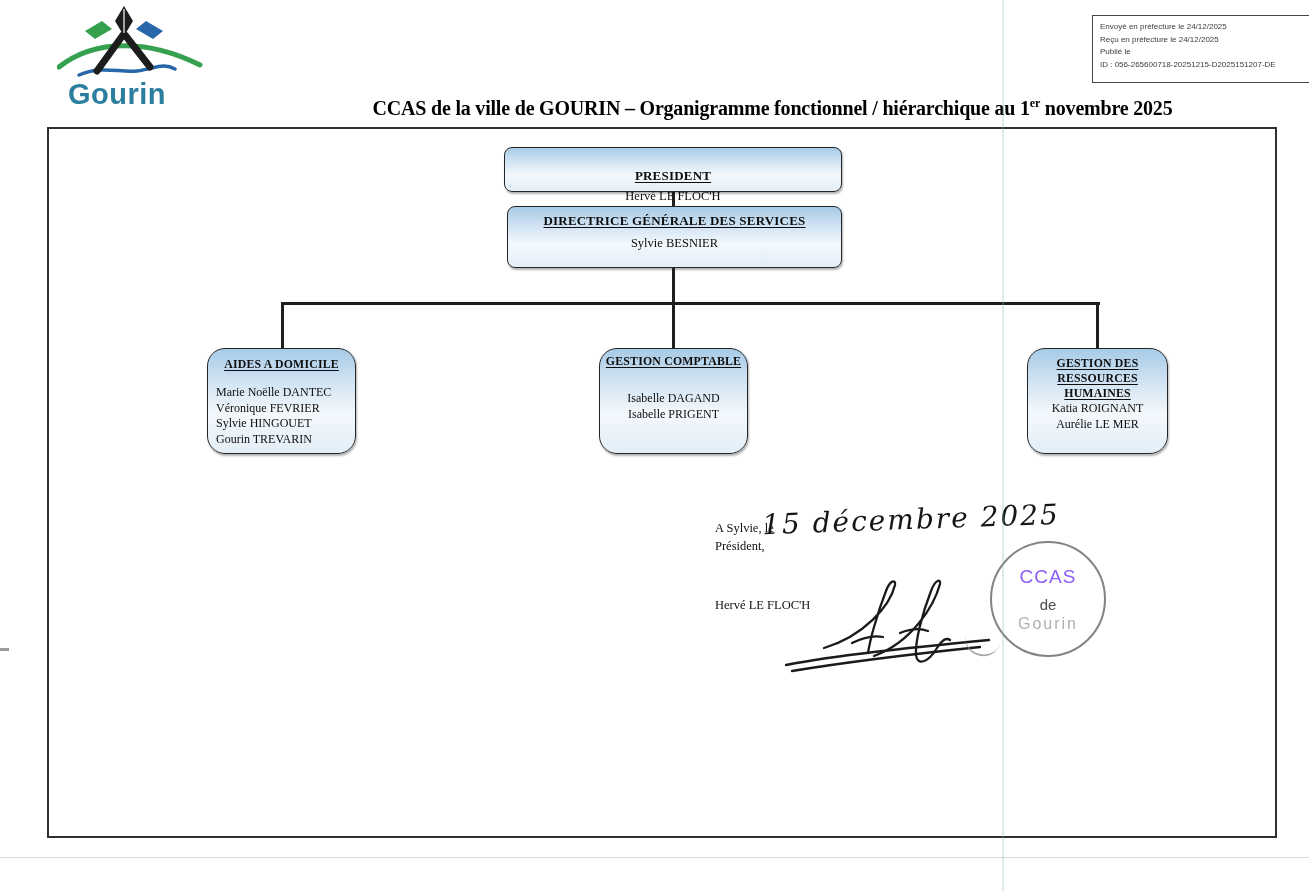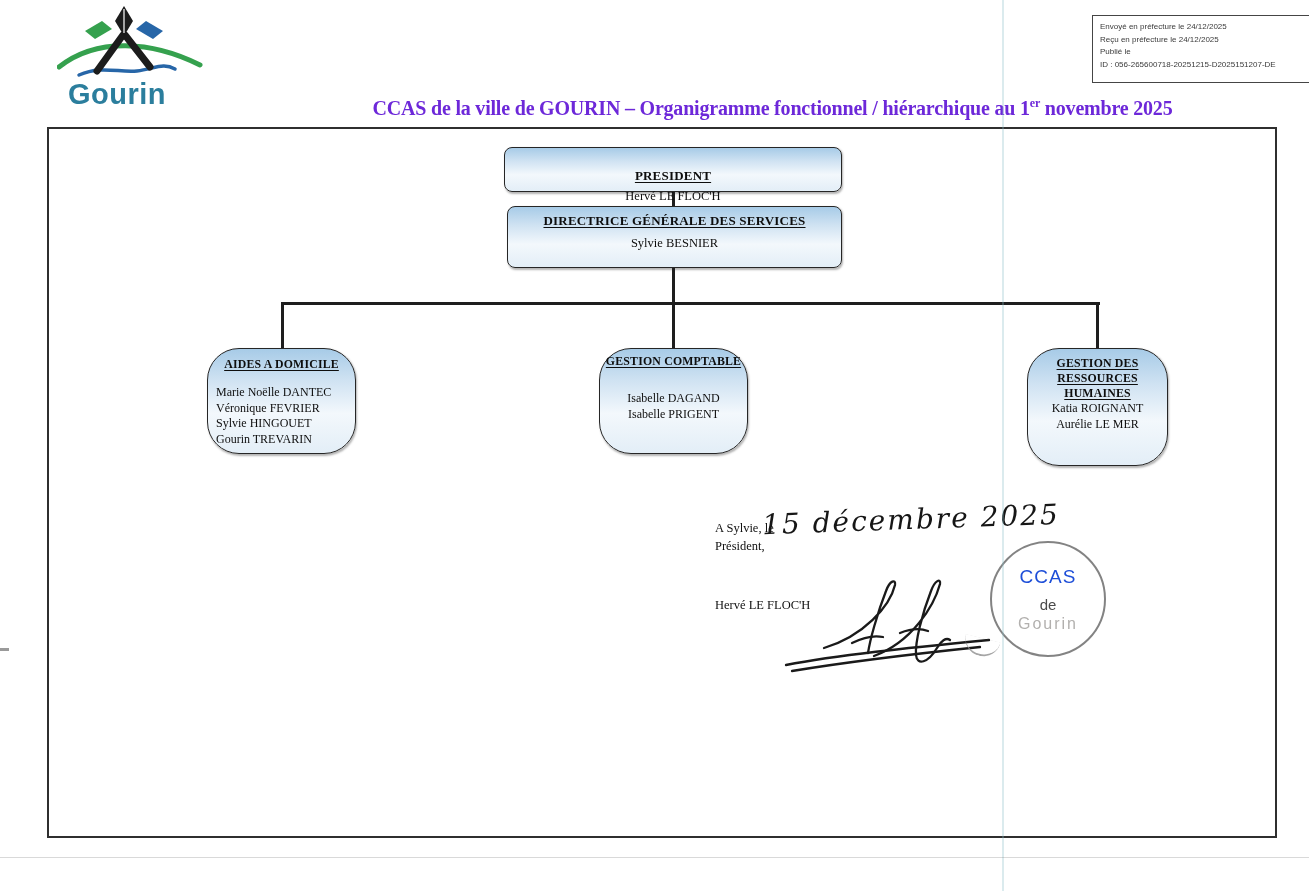--- a/index.html
+++ b/index.html
@@ -17,73 +17,73 @@
   
   .pref-box {
     position:absolute; left:1092px; top:15px; width:204px; height:56px;
     border:1.6px solid #454545; padding:5px 7px; box-sizing:content-box;
     font-family:"Liberation Sans", sans-serif; font-size:8px; color:#3a3a3a;
   }
   .pref-box div { line-height:12.5px; white-space:nowrap; }
   
   .doc-title {
     position:absolute; left:310px; top:96px; width:925px; text-align:center;
-    font-size:20px; font-weight:bold; letter-spacing:-0.2px; color:#6d28d9;
+    font-size:20px; font-weight:bold; letter-spacing:-0.2px; color:#000000;
   }
   .doc-title sup { font-size:12px; }
   
   .chart-frame {
     position:absolute; left:47px; top:127px; width:1226px; height:707px;
     border:2.5px solid #2f2f2f;
   }
   .conn { position:absolute; background:#1e1e1e; }
   
   .node {
     position:absolute; border:1.3px solid #262626; box-sizing:border-box;
     background:linear-gradient(180deg,#a7cbe7 0%,#cfe2f2 30%,#f3f8fc 62%,#e3eef7 100%);
     box-shadow:1px 1.5px 2px rgba(40,40,40,.35);
     text-align:center; color:#0e0e0e;
   }
   .node-top { border-radius:8px; }
-  .node-low { border-radius:32px; }
+  .node-low { border-radius:18px; }
   .node-title {
     font-weight:bold; text-decoration:underline; text-underline-offset:2px;
     font-size:13px; letter-spacing:.2px;
   }
   .node-low .node-title { font-size:11.8px; line-height:15px; }
   .node-member { font-size:12.5px; line-height:16px; }
   .node-low .node-member { font-size:12px; line-height:15.5px; }
   #node-president { left:504px; top:147px; width:338px; height:45px; padding-top:20px; }
   #node-president .node-member { margin-top:4px; }
   #node-dgs { left:507px; top:206px; width:335px; height:62px; padding-top:6px; }
   #node-dgs .node-member { margin-top:6px; }
   #node-aides { left:207px; top:348px; width:149px; height:106px; padding-top:8px; }
   #node-aides .members { margin-top:13px; text-align:left; padding-left:8px; }
   #node-comptable { left:599px; top:348px; width:149px; height:106px; padding-top:5px; }
   #node-comptable .members { margin-top:22px; }
-  #node-rh { left:1027px; top:348px; width:141px; height:118px; padding-top:7px; }
+  #node-rh { left:1027px; top:348px; width:141px; height:106px; padding-top:7px; }
   #node-rh .members { }
   
   .sig-place { position:absolute; left:715px; top:521px; font-size:12.5px; }
   .sig-role  { position:absolute; left:715px; top:539px; font-size:12.5px; }
   .sig-name  { position:absolute; left:715px; top:598px; font-size:12.5px; }
   .sig-date {
     position:absolute; left:762px; top:503px; font-size:28px; color:#161616;
     font-family:"DejaVu Serif", serif; font-style:italic; letter-spacing:2px;
     transform:rotate(-2deg); white-space:nowrap;
   }
   .signature-svg { position:absolute; left:782px; top:578px; }
   
   .stamp {
     position:absolute; left:990px; top:541px; width:112px; height:112px;
     border:2px solid rgba(90,90,90,.75); border-radius:50%;
     display:flex; flex-direction:column; align-items:center; justify-content:center;
     font-family:"Liberation Sans", sans-serif; background:rgba(255,255,255,.0);
   }
-  .stamp-l1 { font-size:19px; color:#1d4ed8; letter-spacing:1px; }
+  .stamp-l1 { font-size:19px; color:#8b5cf6; letter-spacing:1px; }
   .stamp-l2 { font-size:15px; color:#4a4a4a; margin-top:8px; }
   .stamp-l3 { font-size:16px; color:#b2b0ae; margin-top:2px; letter-spacing:2px; }
   .stamp-dash {
     position:absolute; left:963px; top:638px; width:36px; height:16px;
     border-bottom:2.5px solid #8f8f8f; border-radius:0 0 50% 50% / 0 0 100% 100%;
     transform:rotate(14deg); opacity:.8;
   }
   
   .art-vline { position:absolute; left:1002px; top:0; width:2px; height:891px;
                background:rgba(135,190,200,.30); }

